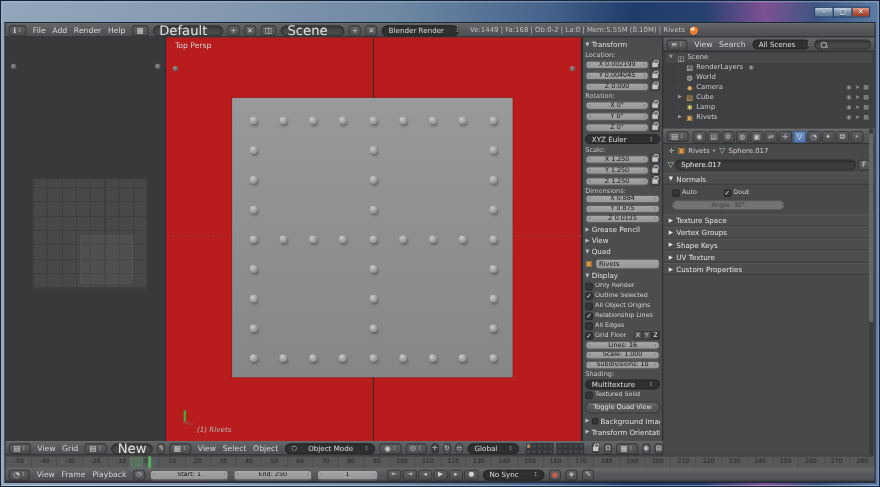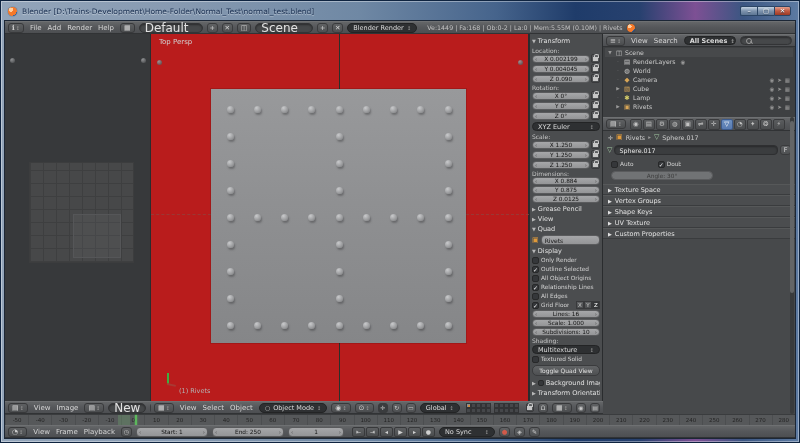--- a/index.html
+++ b/index.html
@@ -22,21 +22,21 @@
   .region { position:absolute; }
   .hdr { display:flex; align-items:center; gap:4px; padding:0 3px;
     background:linear-gradient(180deg,#646668,#56585b 45%,#4d4f52); border-top:1px solid #6e7072; border-bottom:1px solid #313335; }
   .menu { font-size:7px; color:#d6d6d6; padding:0 2px; white-space:nowrap; }
   .edbtn { display:inline-flex; align-items:center; gap:1px; height:10px; padding:0 3px; border-radius:3px;
     background:linear-gradient(180deg,#5e6062,#4b4d4f); border:1px solid #38393b; color:#cfcfcf; font-size:7px; }
   .edbtn .ud { font-size:5px; color:#9a9a9a; }
   .btn { display:inline-flex; align-items:center; justify-content:center; gap:2px; height:10px; padding:0 4px; border-radius:3px;
     background:linear-gradient(180deg,#606264,#4e5052); border:1px solid #3a3b3d; color:#d8d8d8; font-size:6.5px; white-space:nowrap; }
   .btn.tiny { width:11px; padding:0; }
-  .dropdown { display:inline-flex; align-items:center; gap:3px; height:10px; padding:0 5px; border-radius:5px;
+  .dropdown { display:inline-flex; align-items:center; gap:10px; height:10px; padding:0 5px; border-radius:5px;
     background:#2e3032; border:1px solid #232425; color:#dcdcdc; font-size:6.5px; white-space:nowrap;justify-content:space-between; }
   .dropdown .ud { font-size:5px; color:#9a9a9a; margin-left:auto; }
   .sunken { display:inline-flex; align-items:center; height:10px; padding:0 5px; border-radius:5px;
     background:#46484a; border:1px solid #333436; box-shadow:inset 0 1px 2px rgba(0,0,0,.4); color:#e2e2e2; font-size:12px; }
 
   
   #info-header { left:0; top:0; width:790px; height:13px; }
   .stats { font-size:6.3px; color:#c2c2c2; white-space:nowrap; margin-left:6px; }
 
   
@@ -55,21 +55,21 @@
   .axis-x-seg { position:absolute; top:180px; border-top:1px dashed #94403a; opacity:.8; }
   #plate { position:absolute; left:60px; top:55px; width:255px; height:254px;
     background:linear-gradient(180deg,#98999b,#8d8e90 55%,#858688); box-shadow:0 0 0 1px rgba(0,0,0,.12); }
   .rivet { position:absolute; width:7px; height:7px; border-radius:50%;
     background:radial-gradient(circle at 35% 28%, #c9cacc, #a2a3a5 50%, #7e7f81 95%);
     box-shadow:1px 2px 2px rgba(60,60,62,.45); }
   #view-label { position:absolute; left:8px; top:4px; font-size:7px; color:#d2d2d2; }
   #gizmo { position:absolute; left:12px; bottom:14px; width:14px; height:14px; }
   #gizmo .gy { position:absolute; left:4px; bottom:3px; width:2px; height:11px; background:#3fae3f; }
   #gizmo .gx { position:absolute; left:4px; bottom:2px; width:9px; height:2px; background:#a83a34; transform:rotate(12deg); transform-origin:left; }
-  #object-label { position:absolute; left:28px; bottom:6px; font-size:6.5px; color:#b5b5b5; }
+  #object-label { position:absolute; left:28px; bottom:6px; font-size:6.5px; color:#b5b5b5;font-style:italic; }
   #v3d-header { left:146px; top:380px; width:452px; height:13px; overflow:hidden; }
   .layers { display:inline-flex; gap:0; margin-left:2px; }
   .laycell { width:5px; height:5px; background:#45474a; border:1px solid #323335; position:relative; }
   .laycell.on { background:#8b8d8f; }
   .laycell.on::after { content:""; position:absolute; left:1px; top:1px; width:2px; height:2px; border-radius:50%; background:#e08a2a; }
   .laygrid { display:grid; grid-template-columns:repeat(5,5px); grid-template-rows:repeat(2,5px); margin-right:3px; }
   .lockbtn { display:inline-flex; align-items:center; justify-content:center; width:9px; height:9px; border-radius:2px;
     background:linear-gradient(180deg,#5e6062,#4b4d4f); border:1px solid #38393b; }
   .lk { position:relative; width:5px; height:4px; background:#c6c6c6; display:inline-block; }
   .lk::before { content:""; position:absolute; left:1px; top:-3px; width:3px; height:3px; border:1px solid #c6c6c6; border-bottom:none; border-radius:2px 2px 0 0; }
@@ -145,24 +145,20 @@
     background:linear-gradient(180deg,#5e6062,#4b4d4f); border:1px solid #38393b; color:#d0d0d0; font-size:6px; }
   .recdot { color:#d05a4a; }
 
   .glyph { font-size:7px; }
   .g-small { font-size:6px; color:#c8c8c8; }
 </style>
 </head>
 <body>
 
 <div class="window">
-  <div class="titlebar">
-    <span class="blicon"></span>
-    <span class="title-text">Blender [D:\Trains-Development\Home-Folder\Normal_Test\normal_test.blend]</span>
-  </div>
   <div class="winbtns">
     <span class="winbtn">–</span>
     <span class="winbtn">▢</span>
     <span class="winbtn">✕</span>
   </div>
 
   <div class="app">
 
     <div id="info-header" class="region hdr">
       <span class="edbtn">
@@ -202,21 +198,21 @@
         <div id="uv-overlay"></div>
       </div>
     </div>
     <div id="uv-header" class="region hdr">
       <span class="edbtn">
           <span class="glyph">▤</span>
           <span class="ud">↕</span>
         </span>
       <span style="display:inline-flex;gap:2px;">
           <span class="menu">View</span>
-          <span class="menu">Image</span>
+          <span class="menu">Grid</span>
         </span>
       <span class="edbtn">
           <span class="glyph">▤</span>
           <span class="ud">↕</span>
         </span>
       <span class="sunken" style="width:42px;justify-content:center;">New</span>
       <span class="btn tiny">
           <span class="g-small">✎</span>
         </span>
     </div>
@@ -594,21 +590,21 @@
       <div id="outliner">
         <div class="hdr">
           <span class="edbtn">
               <span class="glyph">≡</span>
               <span class="ud">↕</span>
             </span>
           <span style="display:inline-flex;gap:2px;">
               <span class="menu">View</span>
               <span class="menu">Search</span>
             </span>
-          <span class="dropdown" style="width:52px;height:9px;font-weight:bold;">
+          <span class="dropdown" style="width:52px;height:9px;">
               <span>All Scenes</span>
               <span class="ud">↕</span>
             </span>
           <span class="sunken srch" style="height:9px;">
               <span class="lens"></span>
             </span>
         </div>
         <div id="otree">
             <div class="orow" style="background: rgb(71, 73, 75); padding-left: 2px;">
               <span class="exp">▼</span>
@@ -695,20 +691,24 @@
           <span>Rivets</span>
           <span class="sep">▸</span>
           <span class="mesh-icon">▽</span>
           <span>Sphere.017</span>
         </div>
         <div class="namefield">
           <span class="mesh-icon">▽</span>
           <span class="nf-dark">Sphere.017</span>
           <span class="btn tiny">F</span>
         </div>
+        <div class="ppanel-head">
+            <span class="tri" style="font-size:5px;">▼</span>
+            <span>Normals</span>
+          </div>
         <div class="normals-body">
           <div class="normals-row">
             <div>
                 <div class="crow">
                   <span class="cbox"></span>
                   <span class="clabel">Auto Smooth</span>
                 </div>
               </div>
             <div>
                 <div class="crow">

